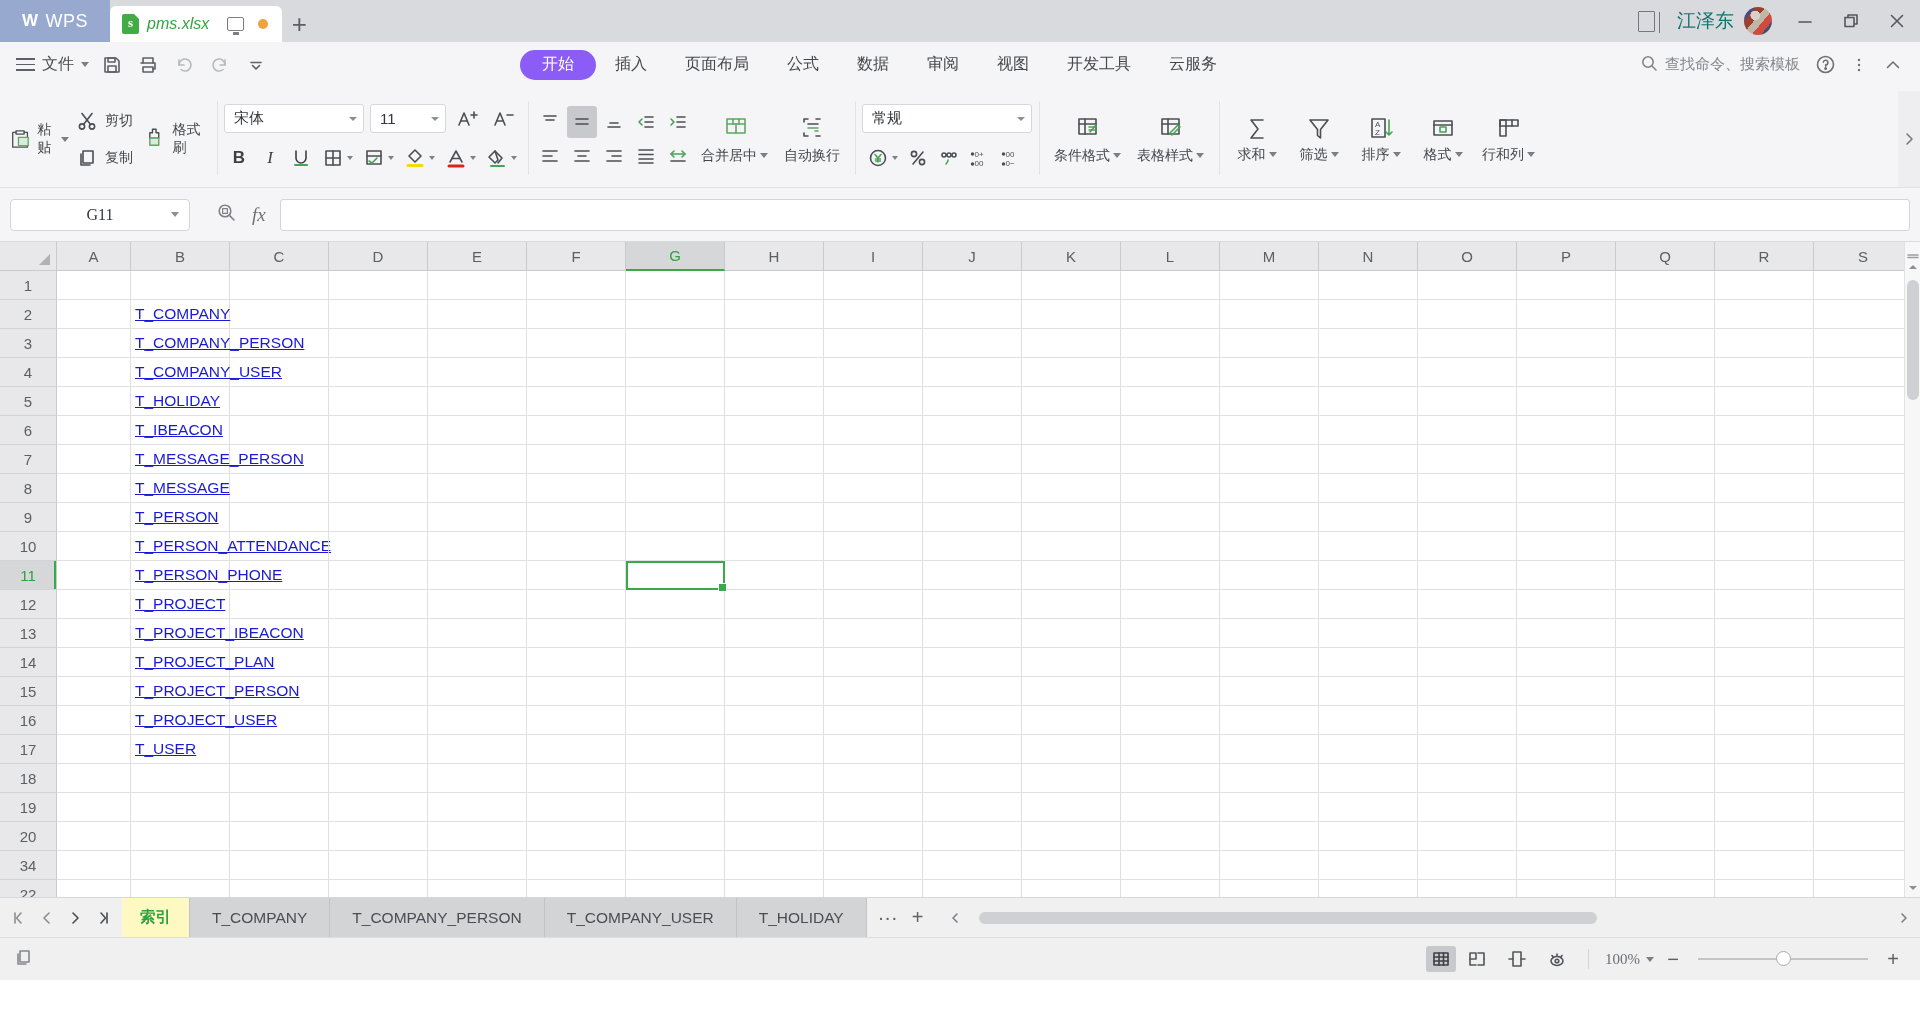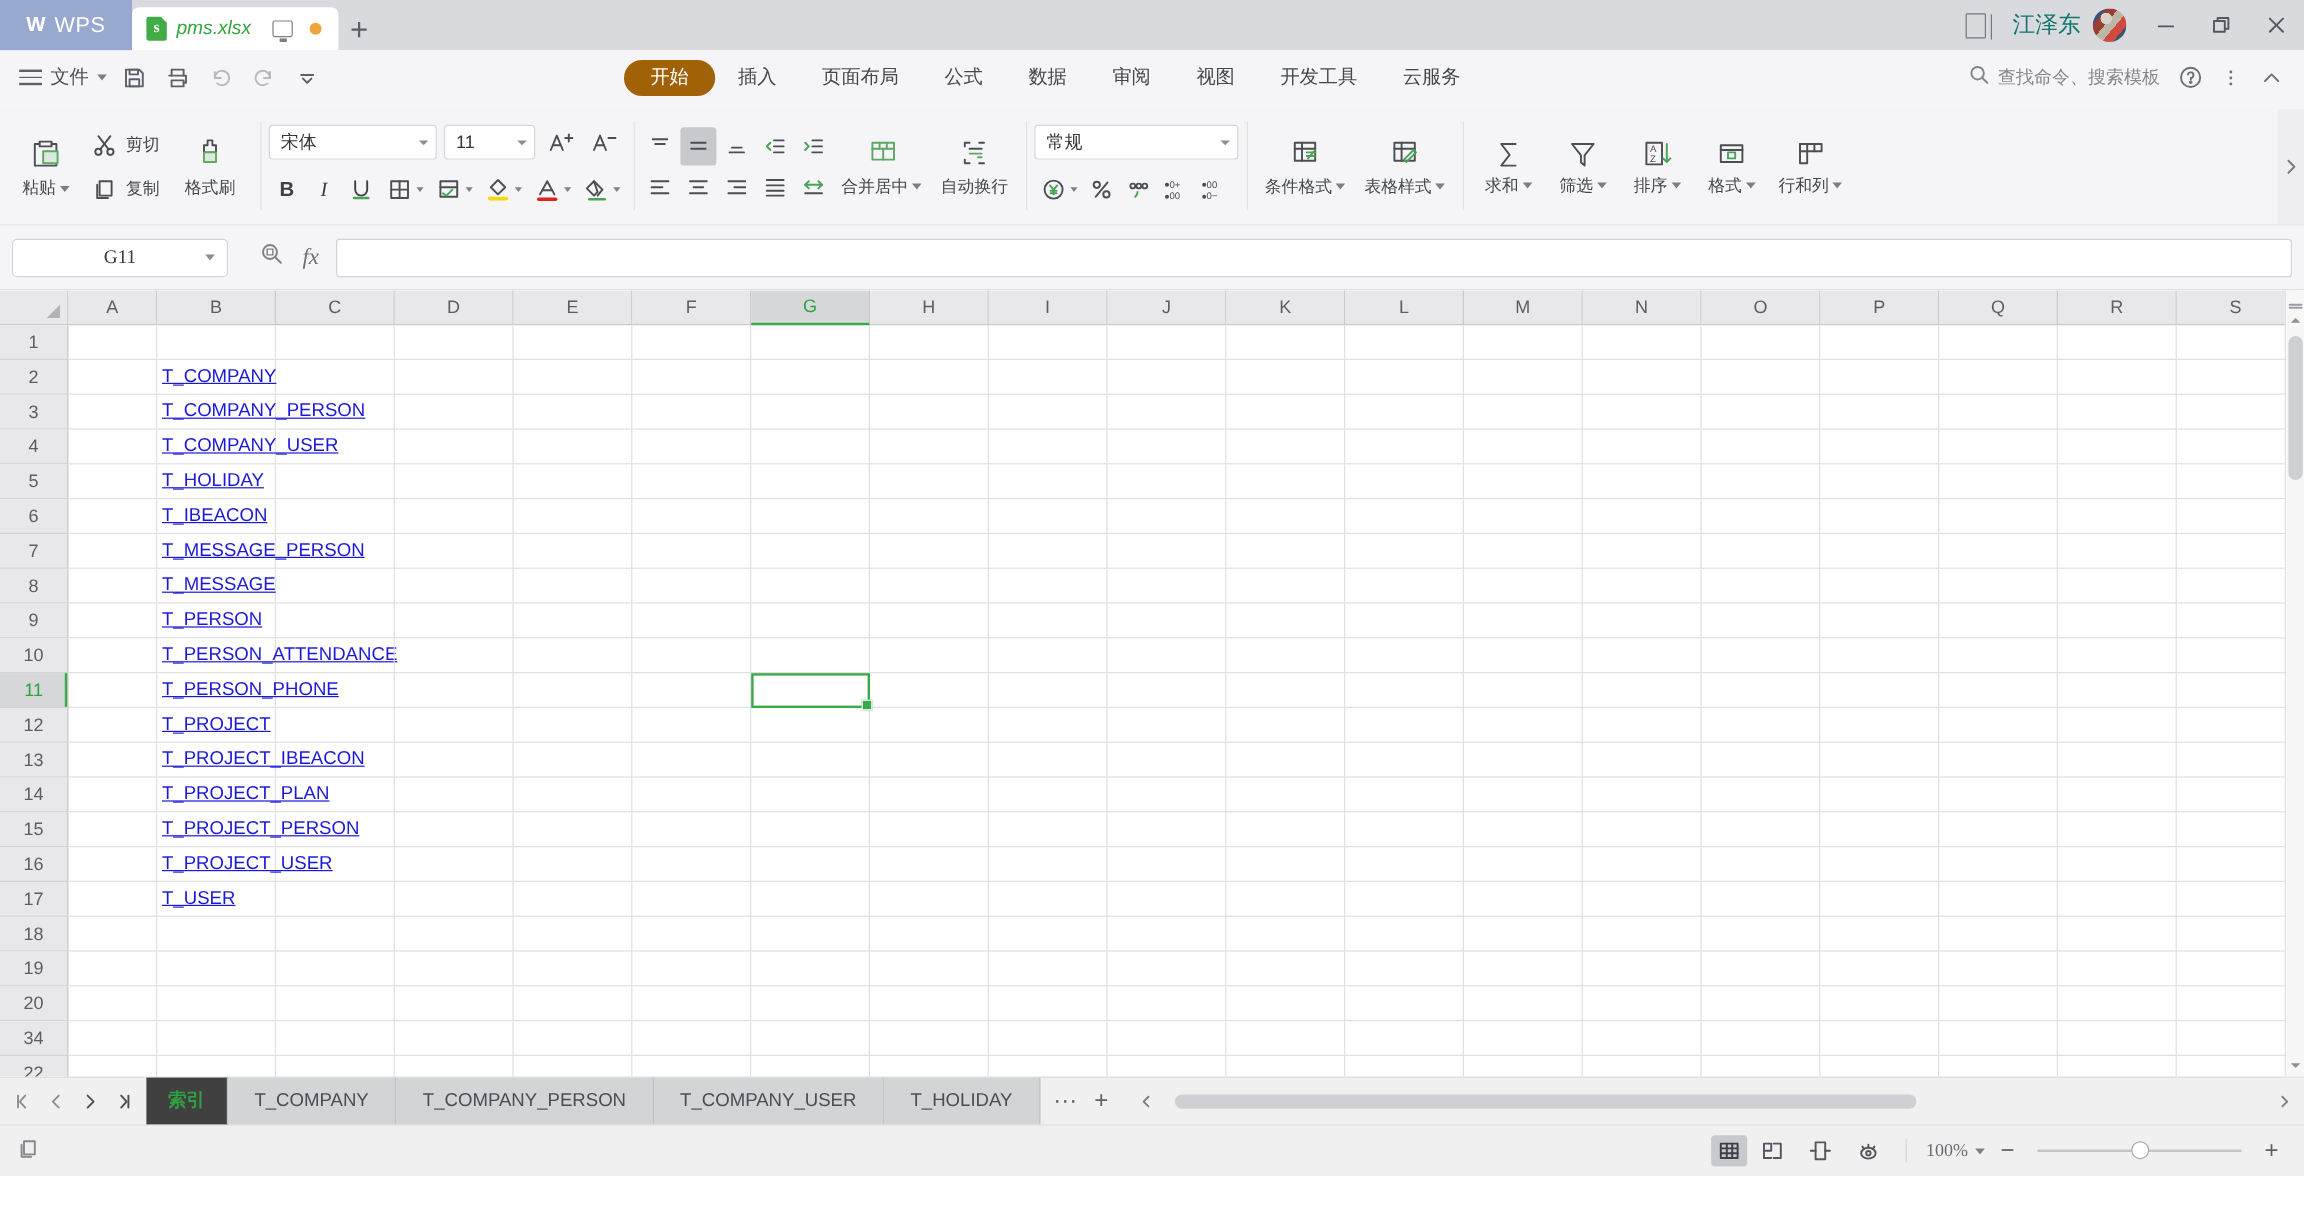--- a/index.html
+++ b/index.html
@@ -78,38 +78,38 @@
   .qat-b { width:34px;height:34px;display:flex;align-items:center;justify-content:center;color:#5d6066; }
   .filemenu { display:flex;align-items:center; gap:7px; font-size:16px; color:#4a4d52; padding:0 4px 0 2px;}
   .hamb { display:flex;flex-direction:column;gap:4px; }
   .hamb i { display:block;width:19px;height:1.7px;background:#5d6066; }
   .caret { width:0;height:0;border-left:4.5px solid transparent;border-right:4.5px solid transparent;border-top:5px solid #7b7e84; }
   .tabs-center { position:absolute; left:520px; display:flex; align-items:center; gap:0; }
   .rtab {
     font-size:16px; color:#44474c; padding:0 19px; height:30px;
     display:flex;align-items:center; border-radius:15px; white-space:nowrap;
   }
-  .rtab.active { background:#a16207; color:#fff; padding:0 22px;text-align:center; }
+  .rtab.active { background:#8b5cf6; color:#fff; padding:0 22px;text-align:center; }
   .tabs-right {
     position:absolute; right:12px; display:flex; align-items:center; gap:4px;
   }
   .searchbox { display:flex; align-items:center; gap:6px; color:#83868c; font-size:15px; padding-right:6px;}
   .rbtn { width:30px;height:30px; display:flex;align-items:center;justify-content:center; color:#6d7075; }
 
   
   #ribbon {
     height:101px; background:#f5f5f7; display:flex; align-items:stretch;
     border-bottom:1px solid #e2e2e5; padding:4px 0 0 0;
   }
   .grp { display:flex; align-items:stretch; padding:0 7px; position:relative; }
   .grp + .grp::before {
     content:""; position:absolute; left:0; top:10px; bottom:12px; width:1px; background:#e3e3e6;
   }
   .bigbtn {
-    width:62px; display:flex; flex-direction:column; align-items:center; justify-content:center;
+    width:62px; display:flex; flex-direction:row; align-items:center; justify-content:center;
     gap:4px; color:#44474c; font-size:14px; border-radius:4px;
   }
   .bigbtn .lbl { display:flex; align-items:center; gap:3px; }
   .col2 { display:flex; flex-direction:column; justify-content:center; gap:3px; }
   .smallbtn {
     display:flex; align-items:center; gap:7px; color:#44474c; font-size:14px;
     padding:3px 7px; border-radius:4px; height:34px;
   }
   .fontrow1 { display:flex; align-items:center; gap:6px; height:34px; }
   .combo {
@@ -213,21 +213,21 @@
     border-top:1px solid #d6d7da;
   }
   .navbtns { display:flex; align-items:center; padding:0 6px; gap:2px; }
   .navb { width:26px;height:38px;display:flex;align-items:center;justify-content:center; color:#8b8e94; }
   .navb.on { color:#4a4d53; }
   .sheets { display:flex; align-items:stretch; }
   .sheet {
     display:flex; align-items:center; justify-content:center; padding:0 22px;
     font-size:15.5px; color:#4a4d53; background:#d3d4d6; border-right:1px solid #c2c3c6;
   }
-  .sheet.active { background:#404040; color:#2fa03f; font-weight:bold; padding:0 18px; }
+  .sheet.active { background:#fef9c3; color:#2fa03f; font-weight:bold; padding:0 18px; }
   .sheet-extra { display:flex; align-items:center; gap:0; padding:0 6px; }
   .se { width:30px;height:38px;display:flex;align-items:center;justify-content:center;color:#5e6167;font-size:20px; }
   .hscroll-wrap { flex:1; display:flex; align-items:center; gap:6px; padding:0 8px; }
   .hsmall { width:16px; height:22px; display:flex;align-items:center;justify-content:center;color:#7c7f85;}
   .hstrack { flex:1; height:12px; background:#f0f0f1; position:relative; }
   .hsthumb { position:absolute; left:10px; top:0; height:12px; width:618px; background:#cfd0d3; border-radius:6px; }
 
   
   #statusbar {
     height:43px; background:#f0f0f1; display:flex; align-items:center;

